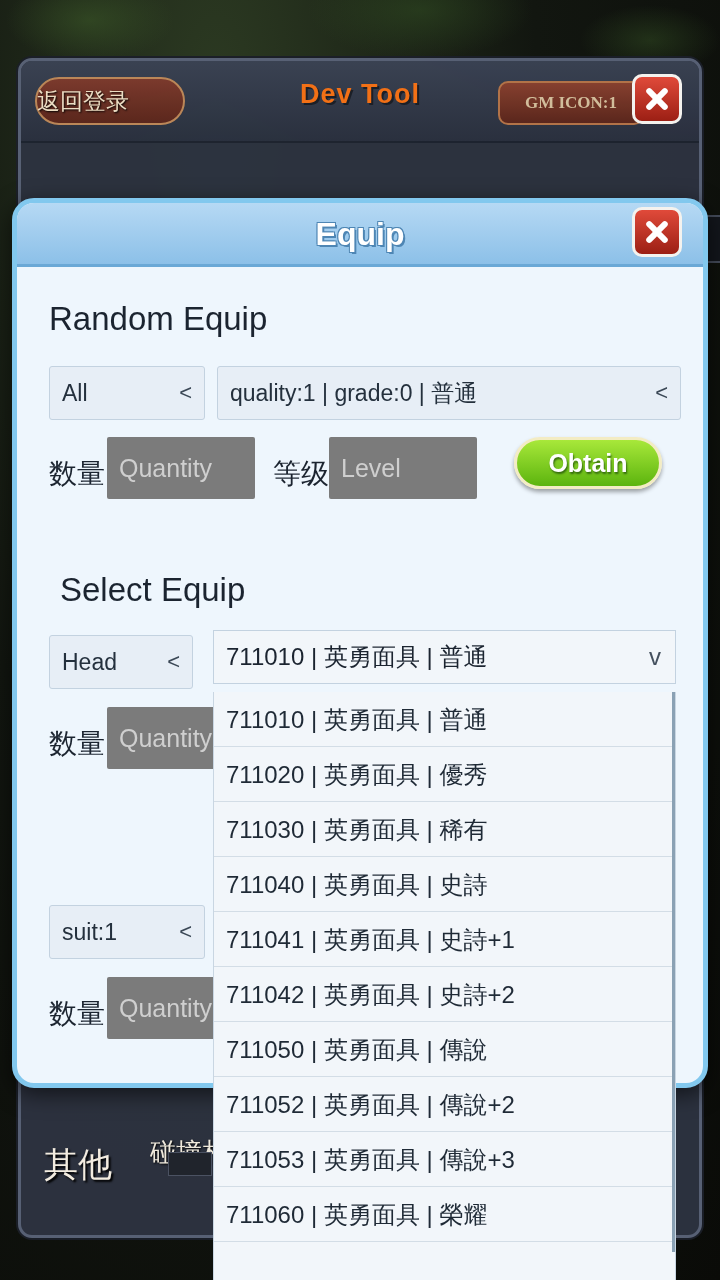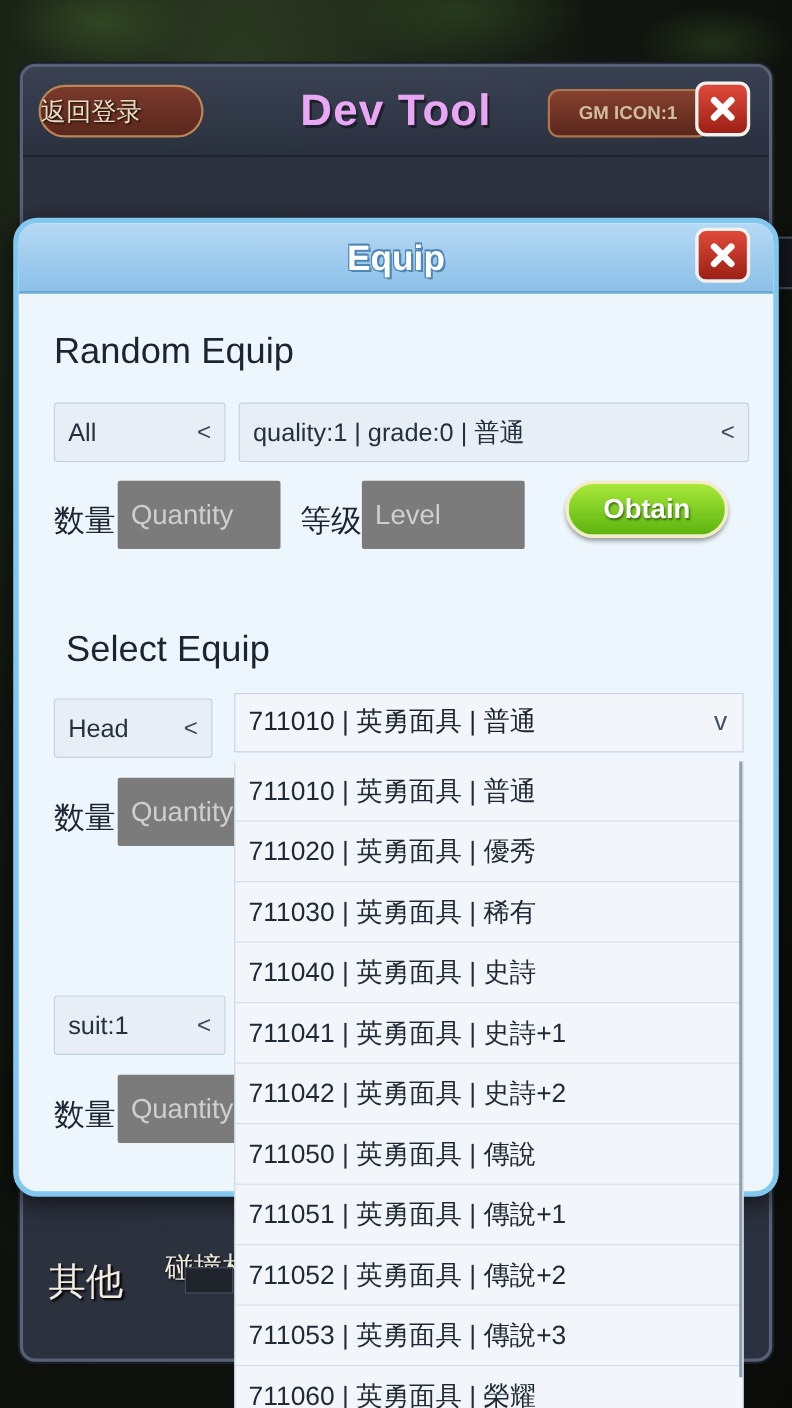--- a/index.html
+++ b/index.html
@@ -40,30 +40,31 @@
   }
   .btn-back {
     position: absolute; left: 14px; top: 16px; width: 150px; height: 48px;
     background: linear-gradient(#7e3b2e, #5d271d);
     border: 2px solid #c08a5a; border-radius: 24px;
     color: #f2e2c8; font-size: 23px; line-height: 44px; text-align: left;
     text-shadow: 1px 1px 2px #000;
   }
   .dev-title {
     position: absolute; left: 0; top: 18px; width: 100%;
-    text-align: center; font-size: 40px; font-weight: bold;
-    color: #f0abfc; text-shadow: 2px 2px 0 #1b1f28;
+    text-align: center; font-size: 27px; font-weight: bold;
+    color: #f97316; text-shadow: 2px 2px 0 #1b1f28;
     letter-spacing: 1px;
   }
   .btn-gm {
     position: absolute; left: 477px; top: 20px; width: 146px; height: 44px;
     background: linear-gradient(#8a4230, #5d271d);
     border: 2px solid #b8764a; border-radius: 10px;
     color: #d8c3a0; font-size: 17px; line-height: 40px; text-align: center;
     font-weight: bold;
+    font-family: Liberation Serif, serif;
   }
   .btn-x-red {
     position: absolute; width: 50px; height: 50px;
     background: linear-gradient(#e04a3a, #9c1f14);
     border: 3px solid #f4f2ee; border-radius: 10px;
   }
   .btn-x-red::before, .btn-x-red::after {
     content: ""; position: absolute; left: 50%; top: 50%;
     width: 28px; height: 6px; margin: -3px 0 0 -14px;
     background: #fff; border-radius: 3px;
@@ -288,19 +289,18 @@
 
   <div class="dd-list">
     <div class="dd-scroll"></div>
     <div class="dd-item">711010  |  英勇面具  |  普通</div>
     <div class="dd-item">711020  |  英勇面具  |  優秀</div>
     <div class="dd-item">711030  |  英勇面具  |  稀有</div>
     <div class="dd-item">711040  |  英勇面具  |  史詩</div>
     <div class="dd-item">711041  |  英勇面具  |  史詩+1</div>
     <div class="dd-item">711042  |  英勇面具  |  史詩+2</div>
     <div class="dd-item">711050  |  英勇面具  |  傳說</div>
-    <div class="dd-item">711051  |  英勇面具  |  傳說+1</div>
     <div class="dd-item">711052  |  英勇面具  |  傳說+2</div>
     <div class="dd-item">711053  |  英勇面具  |  傳說+3</div>
     <div class="dd-item">711060  |  英勇面具  |  榮耀</div>
   </div>
 
 </div>
 
 </body></html>

